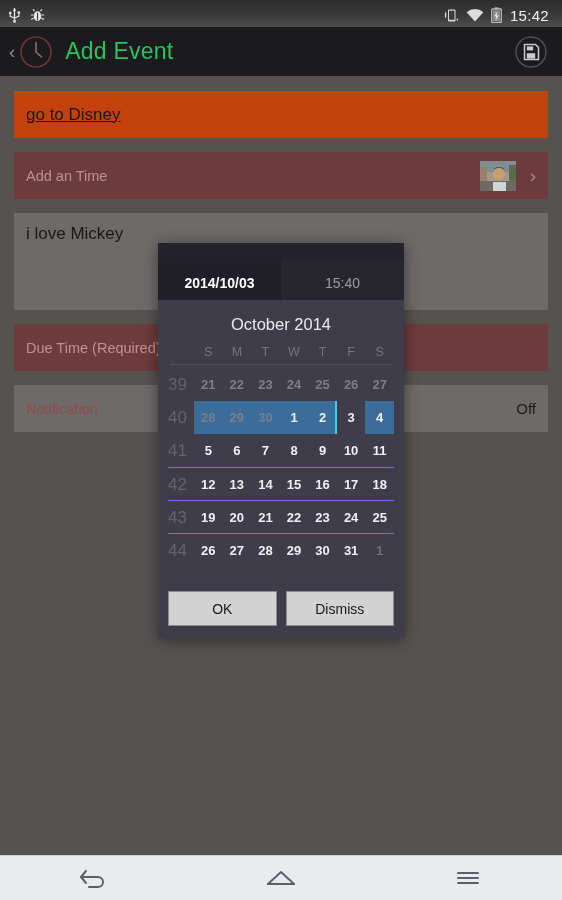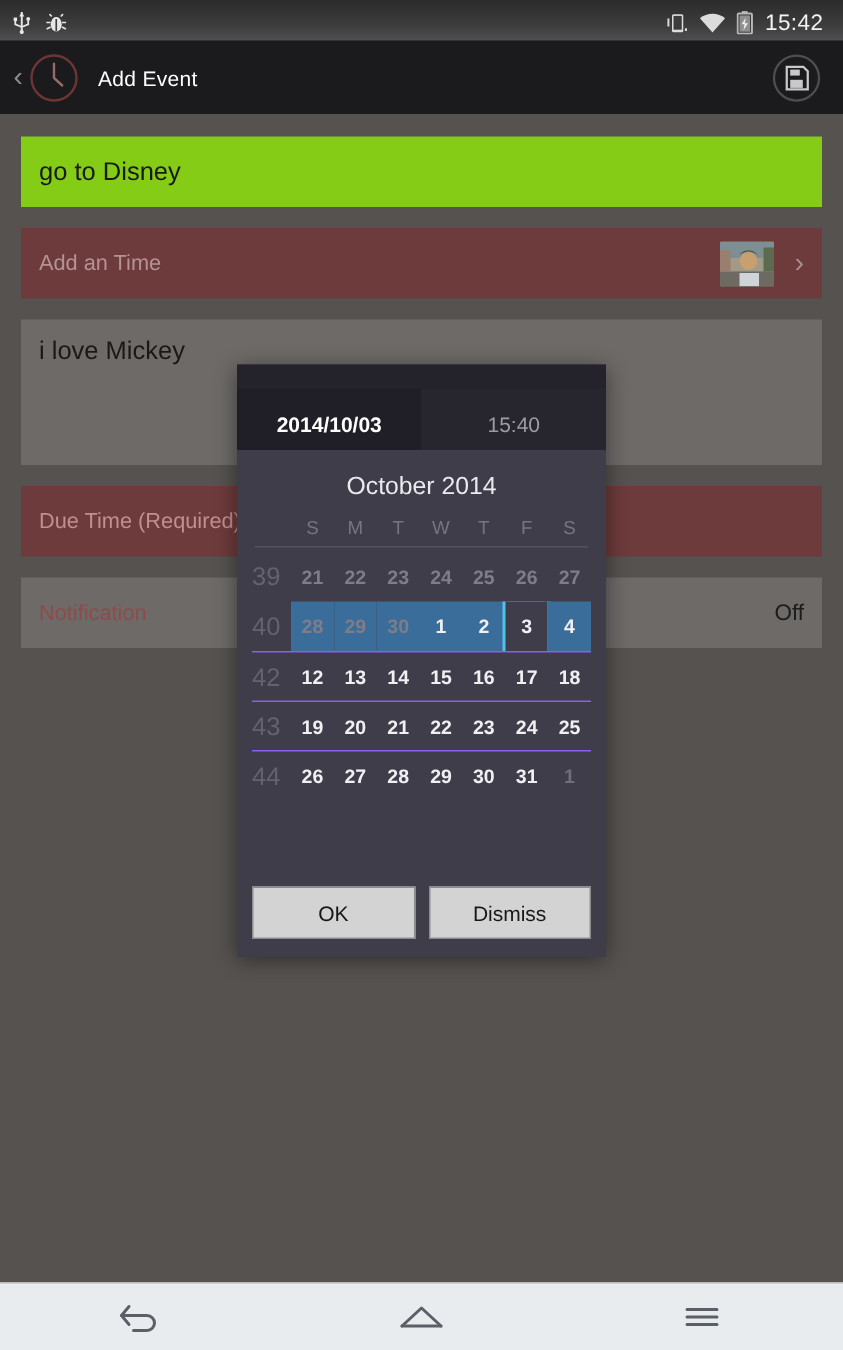--- a/index.html
+++ b/index.html
@@ -60,49 +60,50 @@
   }
   .back-chevron {
     color: #8e8c90;
     font-size: 19px;
     line-height: 1;
     margin-right: 2px;
     padding: 4px 2px;
   }
   .app-logo { width: 34px; height: 34px; margin-right: 12px; }
   .app-title {
-    color: #ffffff;
-    font-size: 14px;
+    color: #22c55e;
+    font-size: 23px;
     letter-spacing: 0.2px;
   }
   .save-btn {
     margin-left: auto;
     width: 34px; height: 34px;
   }
 
   
   .form {
     position: absolute;
     top: 76px; left: 0;
     width: 562px;
     padding: 15px 14px 0 14px;
   }
   .field {
     border-radius: 4px;
     margin-bottom: 14px;
     position: relative;
   }
   .field-title {
-    background: #84cc16;
+    background: #c2410c;
     height: 47px;
     display: flex;
     align-items: center;
     padding: 0 12px;
     font-size: 17px;
     color: #191919;
+    text-decoration: underline;
   }
   .field-image {
     background: #6d3b3b;
     height: 47px;
     display: flex;
     align-items: center;
     padding: 0 12px;
     font-size: 14.5px;
     color: #b69393;
   }
@@ -418,20 +419,30 @@
           </div>
           <div class="cal-row row-sel">
             <span class="wk">40</span>
             <span class="day other sel-bg">28</span>
             <span class="day other sel-bg">29</span>
             <span class="day other sel-bg">30</span>
             <span class="day sel-bg">1</span>
             <span class="day sel-bg">2</span>
             <span class="day today">3</span>
             <span class="day sel-bg">4</span>
+          </div>
+          <div class="cal-row">
+            <span class="wk">41</span>
+            <span class="day">5</span>
+            <span class="day">6</span>
+            <span class="day">7</span>
+            <span class="day">8</span>
+            <span class="day">9</span>
+            <span class="day">10</span>
+            <span class="day">11</span>
           </div>
           <div class="cal-row sep">
             <span class="wk">42</span>
             <span class="day">12</span>
             <span class="day">13</span>
             <span class="day">14</span>
             <span class="day">15</span>
             <span class="day">16</span>
             <span class="day">17</span>
             <span class="day">18</span>

